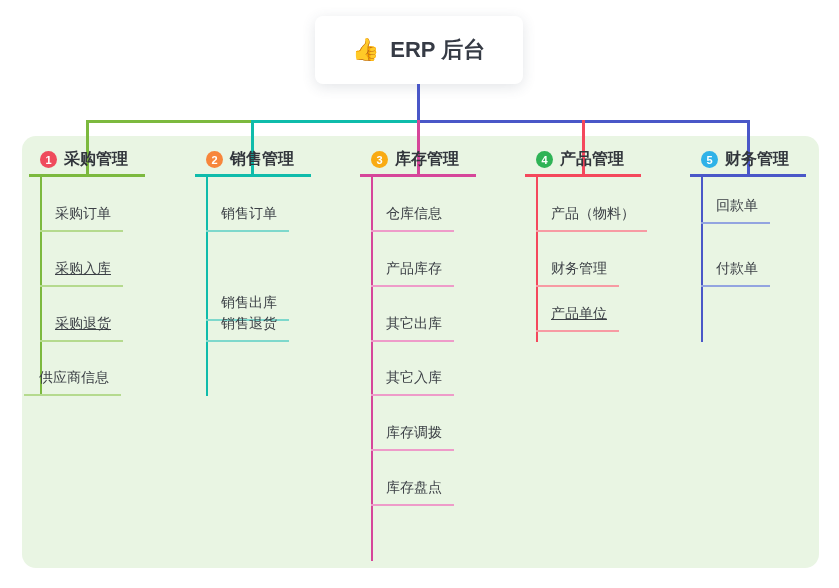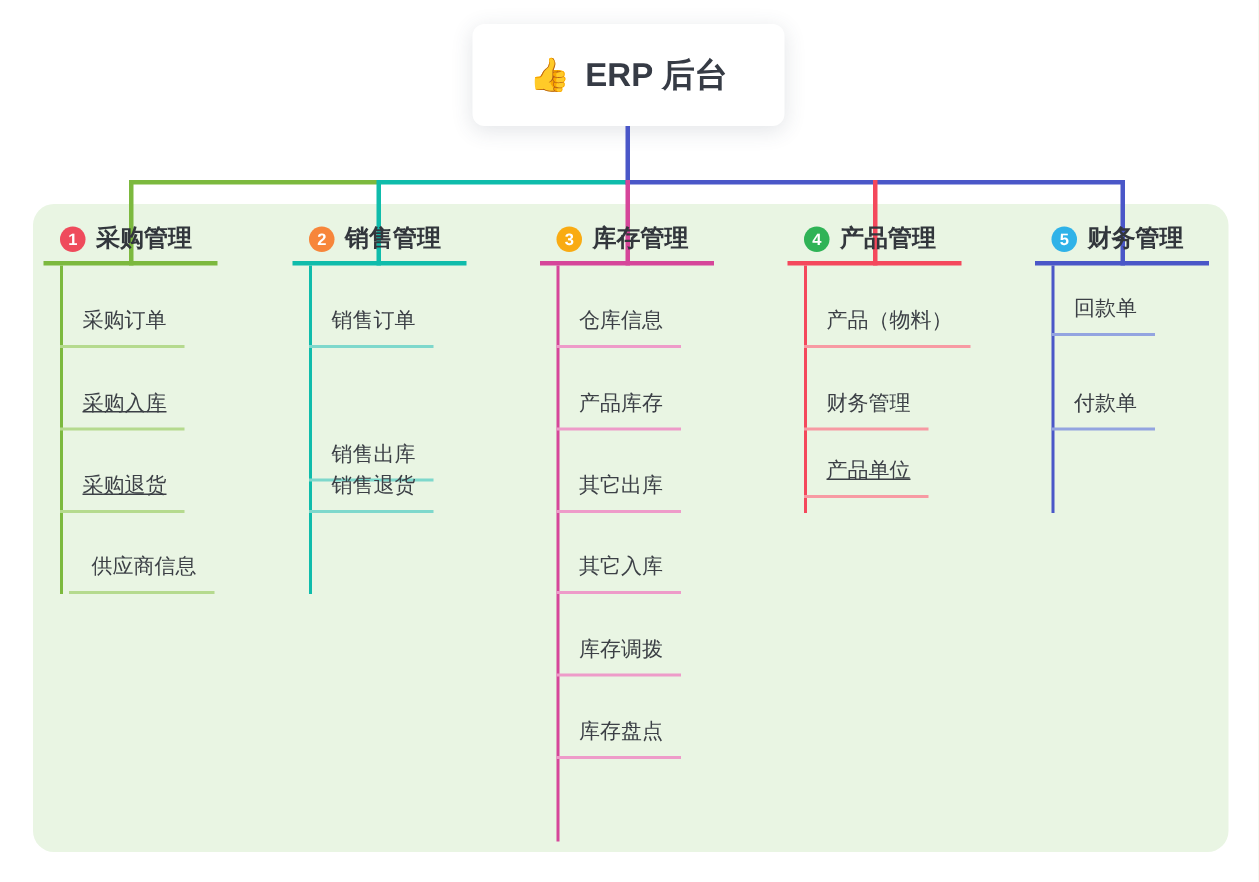--- a/index.html
+++ b/index.html
@@ -53,21 +53,21 @@
     <div class="line" style="left: 417px; top: 120px; width: 333px; height: 3px; background: rgb(74, 87, 200);"></div>
     <div class="line" style="left: 86px; top: 120px; width: 3px; height: 57px; background: rgb(124, 185, 62);"></div>
     <div class="branch-header" style="left: 29px; top: 145px; border-bottom: 3px solid rgb(124, 185, 62);">
       <span class="badge" style="background: rgb(239, 75, 92);">1</span>
       <span>采购管理</span>
     </div>
     <div class="line" style="left: 40px; top: 177px; width: 2px; height: 219px; background: rgb(124, 185, 62);"></div>
     <div class="child" style="left: 40px; top: 204px; border-bottom: 2px solid rgb(181, 218, 142);">采购订单</div>
     <div class="child" style="left: 40px; top: 259px; border-bottom: 2px solid rgb(181, 218, 142); text-decoration: underline;">采购入库</div>
     <div class="child" style="left: 40px; top: 314px; border-bottom: 2px solid rgb(181, 218, 142); text-decoration: underline;">采购退货</div>
-    <div class="child" style="left: 46px; top: 368px; border-bottom: 2px solid rgb(181, 218, 142);">供应商信息</div>
+    <div class="child" style="left: 24px; top: 368px; border-bottom: 2px solid rgb(181, 218, 142);">供应商信息</div>
     <div class="line" style="left: 251px; top: 120px; width: 3px; height: 57px; background: rgb(15, 188, 171);"></div>
     <div class="branch-header" style="left: 195px; top: 145px; border-bottom: 3px solid rgb(15, 188, 171);">
       <span class="badge" style="background: rgb(247, 134, 59);">2</span>
       <span>销售管理</span>
     </div>
     <div class="line" style="left: 206px; top: 177px; width: 2px; height: 219px; background: rgb(15, 188, 171);"></div>
     <div class="child" style="left: 206px; top: 204px; border-bottom: 2px solid rgb(126, 216, 204);">销售订单</div>
     <div class="child" style="left: 206px; top: 259px; border-bottom: 2px solid rgb(126, 216, 204); margin-top: 34px;">销售出库</div>
     <div class="child" style="left: 206px; top: 314px; border-bottom: 2px solid rgb(126, 216, 204); text-align: center;">销售退货</div>
     <div class="line" style="left: 417px; top: 120px; width: 3px; height: 57px; background: rgb(214, 70, 154);"></div>

